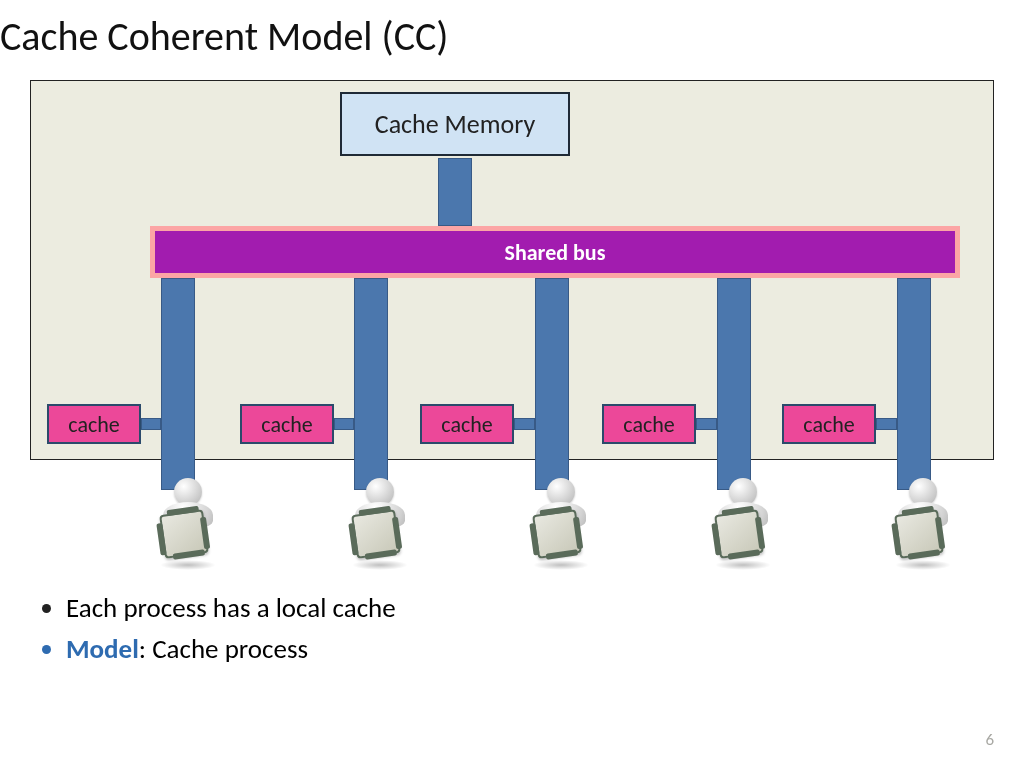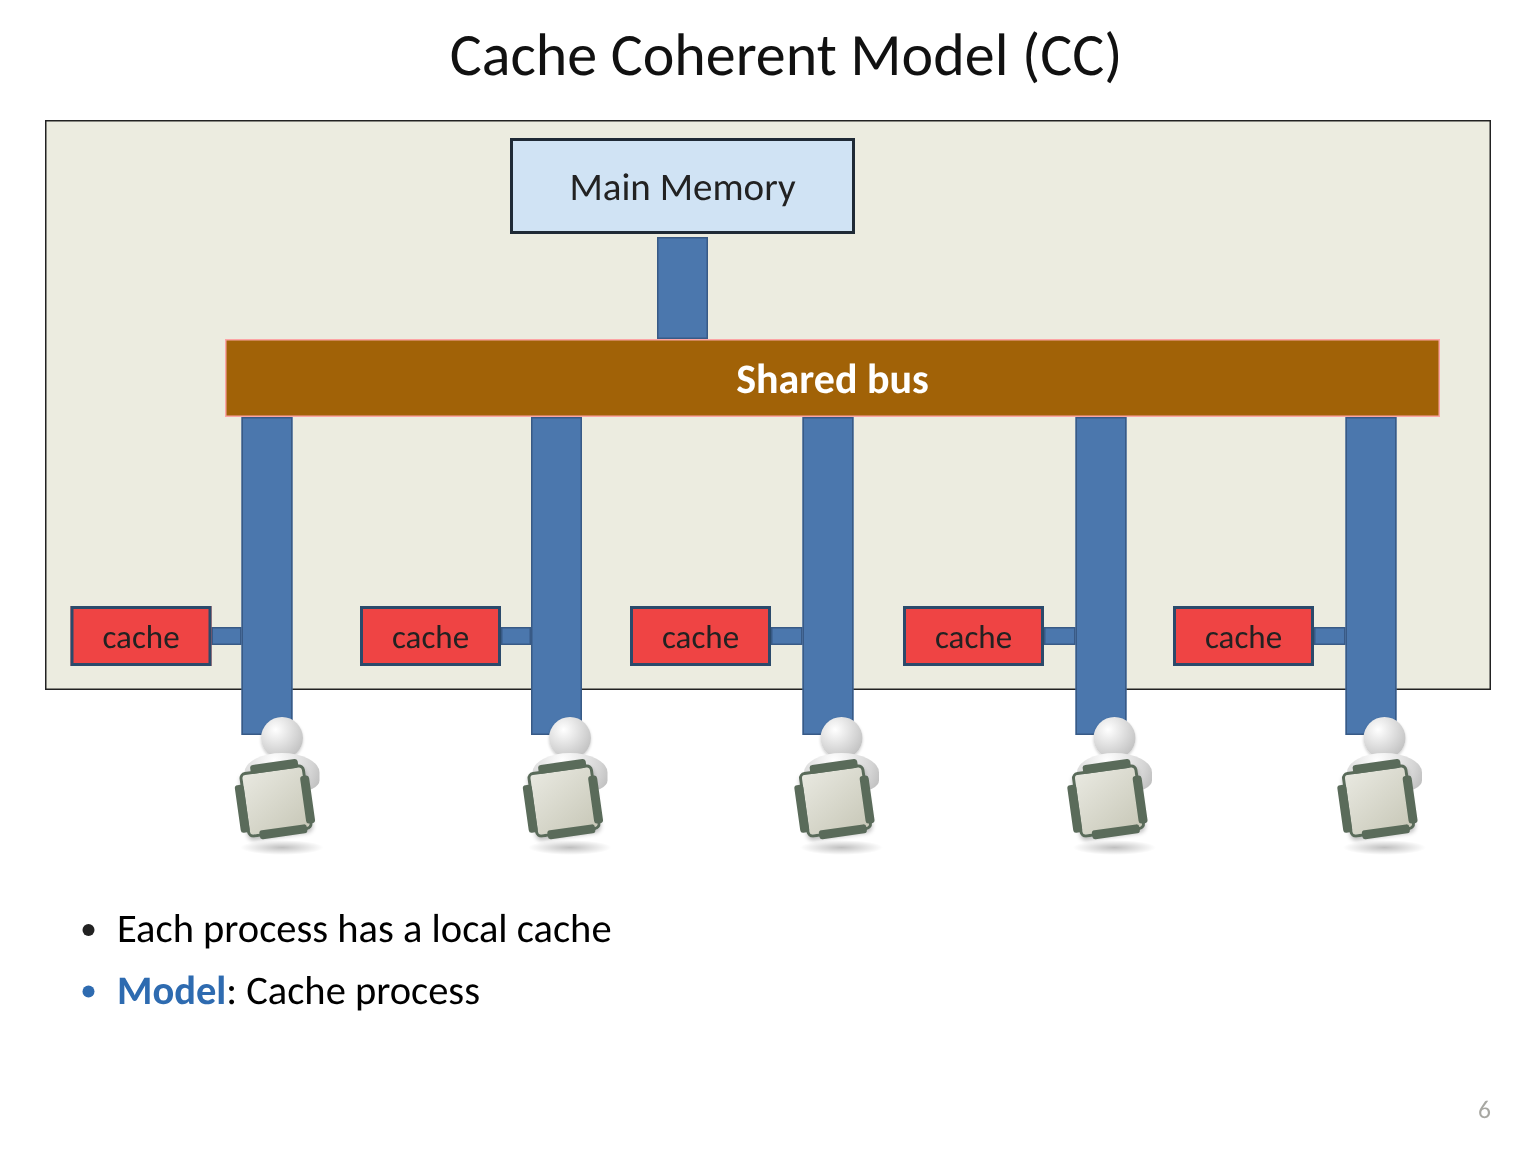--- a/index.html
+++ b/index.html
@@ -1,51 +1,51 @@
 <!DOCTYPE html>
 <html><head>
 <meta charset="utf-8">
 <style>
   * { box-sizing: border-box; }
   html, body { margin: 0; padding: 0; width: 1024px; height: 768px; font-family: Calibri, Arial, sans-serif; background: #fff; color: #000; }
   .slide { position: relative; width: 1024px; height: 768px; }
-  .title { text-align: center; font-size: 40px; font-weight: 400; padding-top: 12px; color: #111; padding-left: 24px; }
+  .title { text-align: left; font-size: 40px; font-weight: 400; padding-top: 12px; color: #111; }
   .diagram-box { position: absolute; left: 30px; top: 80px; width: 964px; height: 380px; background: #ecece0; border: 1.5px solid #222; }
   .main-memory { position: absolute; left: 340px; top: 92px; width: 230px; height: 64px; background: #d0e3f4; border: 2px solid #1f2a36; display: flex; align-items: center; justify-content: center; font-size: 26px; color: #222; }
   .stem-main { position: absolute; left: 438px; top: 158px; width: 34px; height: 68px; background: #4b77ad; border: 1px solid #385a86; }
-  .shared-bus { position: absolute; left: 150px; top: 226px; width: 810px; height: 52px; background: #a16207; border: 1px solid #fca5a5; display: flex; align-items: center; justify-content: center; font-size: 28px; font-weight: 600; color: #fff; }
+  .shared-bus { position: absolute; left: 150px; top: 226px; width: 810px; height: 52px; background: #a21caf; border: 5px solid #fca5a5; display: flex; align-items: center; justify-content: center; font-size: 22px; font-weight: 600; color: #fff; }
   .bus-drop { position: absolute; width: 34px; background: #4b77ad; border: 1px solid #385a86; top: 278px; }
-  .cache-box { position: absolute; width: 94px; height: 40px; background: #ef4444; border: 2px solid #2b4a6b; display: flex; align-items: center; justify-content: center; font-size: 22px; color: #222; top: 404px; }
+  .cache-box { position: absolute; width: 94px; height: 40px; background: #ec4899; border: 2px solid #2b4a6b; display: flex; align-items: center; justify-content: center; font-size: 22px; color: #222; top: 404px; }
   .cache-connector { position: absolute; height: 12px; width: 18px; background: #4b77ad; border: 1px solid #385a86; top: 418px; }
   .processor { position: absolute; width: 80px; height: 94px; top: 478px; }
   .proc-head { position: absolute; width: 28px; height: 28px; border-radius: 50%; background: radial-gradient(circle at 35% 30%, #fff, #d0d0d0 60%, #b0b0b0); left: 26px; top: 0; box-shadow: 0 1px 2px rgba(0,0,0,.2); }
   .proc-body { position: absolute; width: 50px; height: 26px; border-radius: 50% 50% 30% 30%; background: radial-gradient(circle at 40% 20%, #fff, #d4d4d4 70%, #b8b8b8); left: 15px; top: 24px; }
   .proc-chip { position: absolute; width: 44px; height: 44px; left: 14px; top: 34px; background: linear-gradient(145deg, #e8e8e0, #c8c8b8); border: 2px solid #5a6b5a; border-radius: 4px; transform: rotate(-8deg); box-shadow: 0 2px 3px rgba(0,0,0,.25); }
   .proc-chip::before, .proc-chip::after { content: ""; position: absolute; background: #5a6b5a; }
   .proc-chip::before { left: -6px; top: 6px; width: 6px; height: 32px; border-radius: 2px; box-shadow: 44px 0 #5a6b5a; }
   .proc-chip::after { top: -6px; left: 6px; height: 6px; width: 32px; border-radius: 2px; box-shadow: 0 44px #5a6b5a; }
   .proc-shadow { position: absolute; width: 56px; height: 10px; border-radius: 50%; background: radial-gradient(ellipse, rgba(0,0,0,.25), rgba(0,0,0,0) 70%); left: 12px; top: 82px; }
   .bullets { position: absolute; left: 36px; top: 588px; font-size: 27px; line-height: 1.5; }
-  .bullets ul { margin: 12px; padding-left: 30px; }
+  .bullets ul { margin: 0; padding-left: 30px; }
   .bullets li::marker { color: #222; }
   .bullets li.rmr-li::marker { color: #2e6bb0; }
   .rmr { color: #2e6bb0; font-weight: 700; }
   .footer-center { position: absolute; bottom: 18px; width: 100%; text-align: center; font-size: 17px; color: #a8a8a3; }
   .footer-right { position: absolute; bottom: 18px; right: 30px; font-size: 17px; color: #a8a8a3; }
 </style>
 </head>
 <body>
 
 <div class="slide">
 
   <div class="title">Cache Coherent Model (CC)</div>
 
   <div class="diagram-box"></div>
 
-  <div class="main-memory">Main Memory</div>
+  <div class="main-memory">Cache Memory</div>
   <div class="stem-main"></div>
   <div class="shared-bus">Shared bus</div>
 
   <div id="drops">
       <div class="bus-drop" style="left: 161px; height: 212px;"></div>
       <div class="cache-connector" style="left: 141px; width: 20px;"></div>
       <div class="bus-drop" style="left: 354px; height: 212px;"></div>
       <div class="cache-connector" style="left: 334px; width: 20px;"></div>
       <div class="bus-drop" style="left: 535px; height: 212px;"></div>
       <div class="cache-connector" style="left: 514px; width: 21px;"></div>

